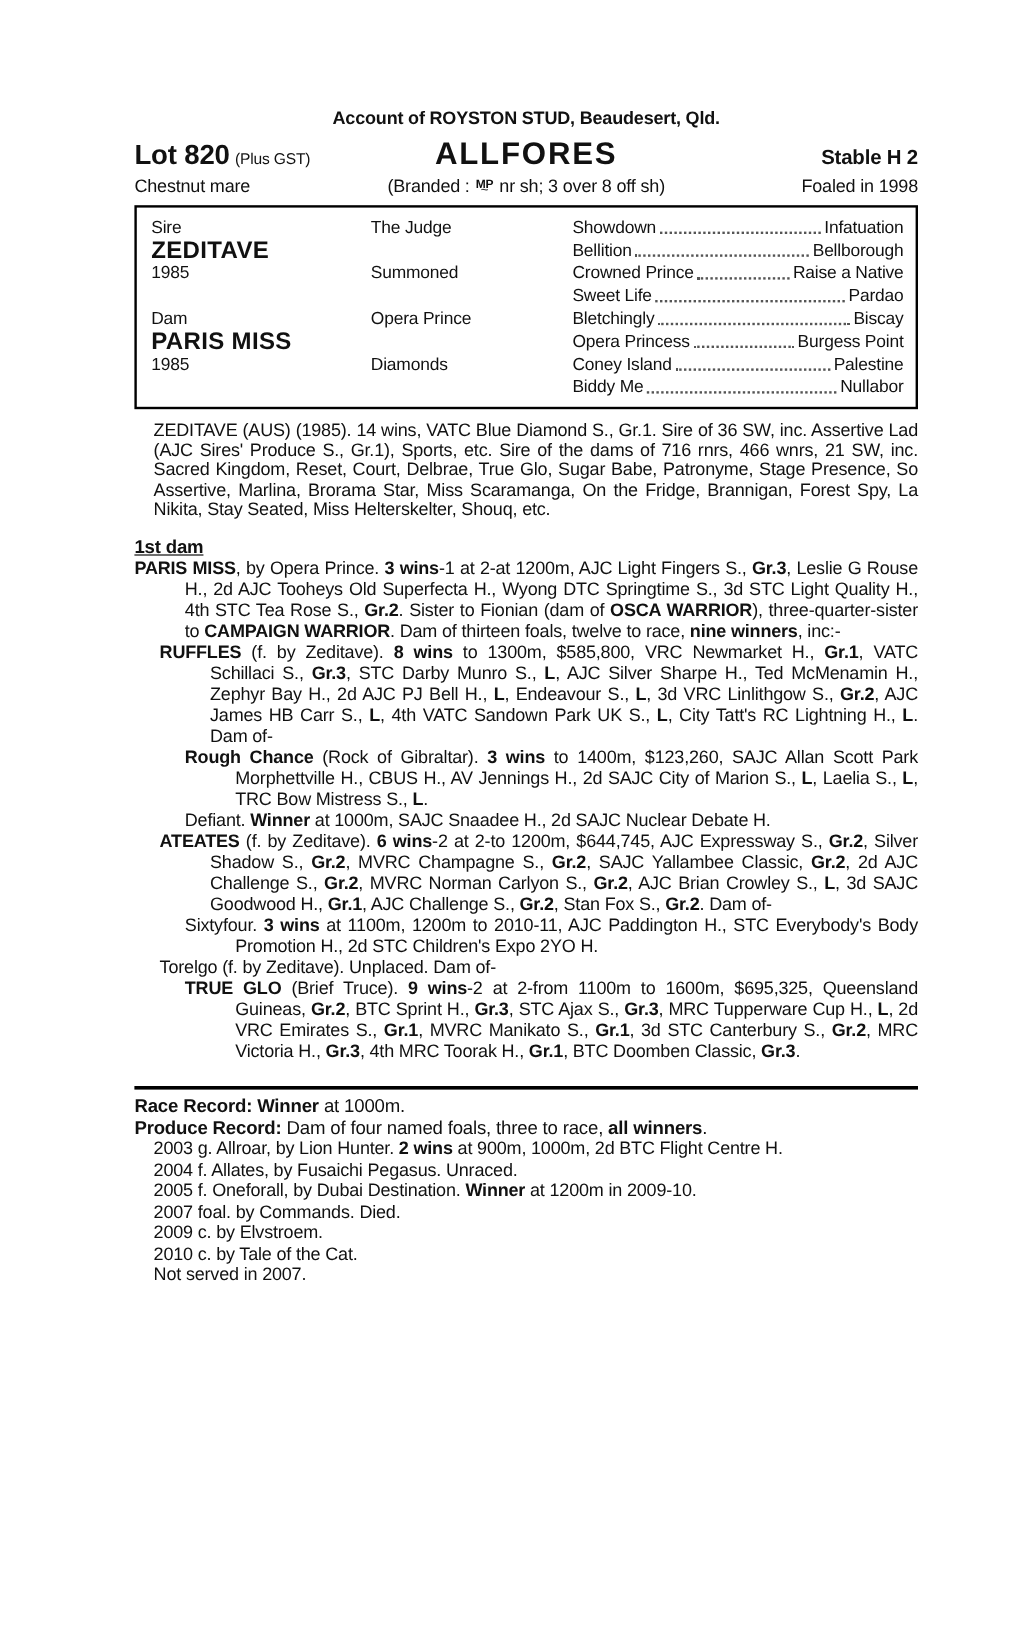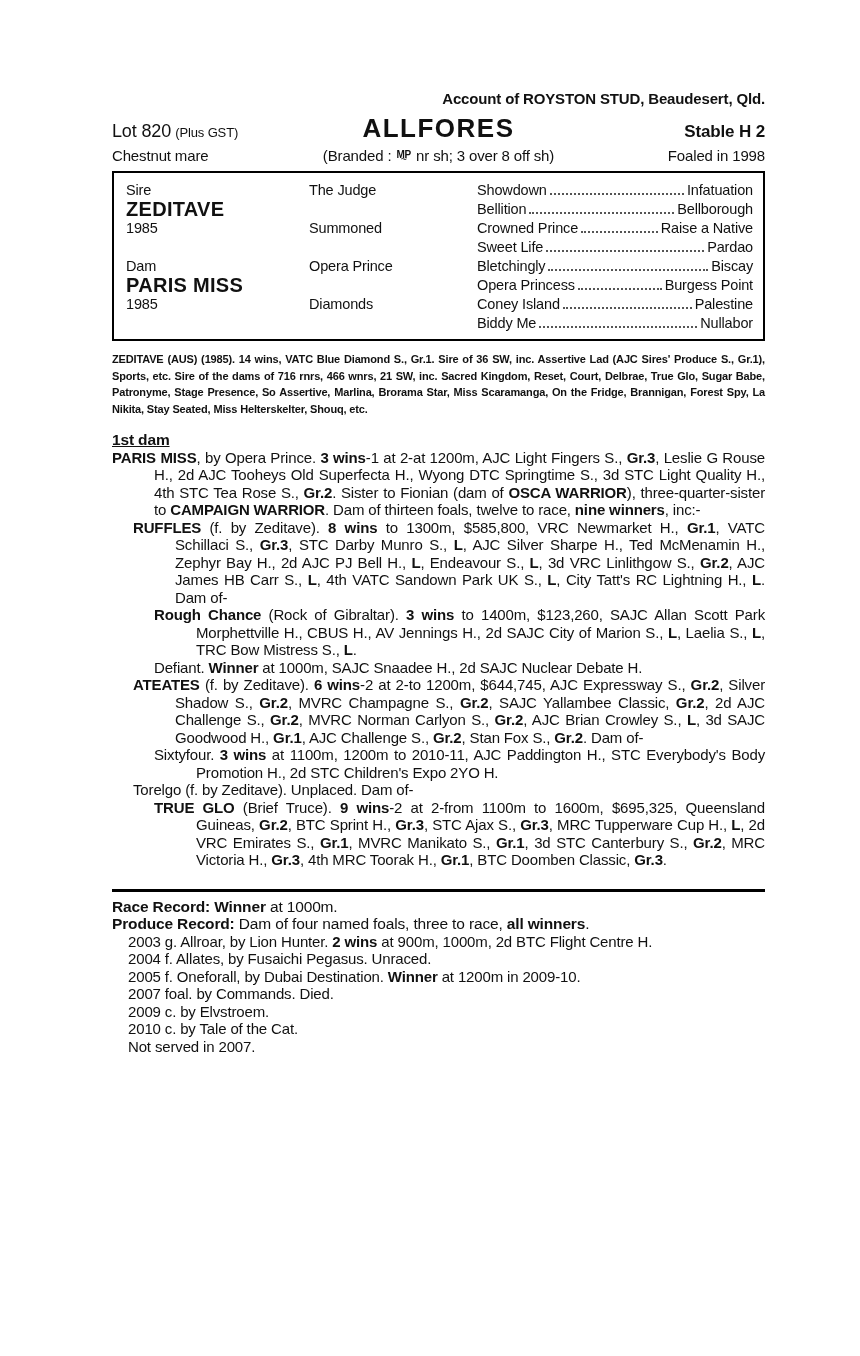--- a/index.html
+++ b/index.html
@@ -1,42 +1,42 @@
 <!DOCTYPE html>
 <html><head>
 <meta charset="utf-8">
 <style>
   html,body{margin:0;padding:0;background:#fff;}
   body{width:860px;height:1356px;overflow:hidden;color:#111;
        font-family:"Liberation Sans","DejaVu Sans",sans-serif;letter-spacing:-0.15px;}
   .page{margin:90px 95px 0 112px;width:653px;}
   
-  .account{text-align:right;font-weight:bold;font-size:15px;line-height:18px;}
+  .account{text-align:center;font-weight:bold;font-size:15px;line-height:18px;}
   .lot-row{display:grid;grid-template-columns:1fr auto 1fr;align-items:baseline;margin-top:5px;}
-  .lot-big{font-size:18px;font-weight:normal;}
+  .lot-big{font-size:23px;font-weight:bold;}
   .plus-gst{font-size:13px;}
   .title{font-size:26px;font-weight:bold;letter-spacing:1.5px;text-align:center;}
   .stable{text-align:right;font-size:17px;font-weight:bold;}
   .desc-row{display:grid;grid-template-columns:1fr auto 1fr;align-items:baseline;font-size:15px;margin-top:3px;}
   .desc-right{text-align:right;}
   .desc-center{text-align:center;}
   .brand-mark{display:inline-block;vertical-align:-2px;line-height:1;margin:0 5px;text-align:center;}
   .bm-top{display:block;font-size:10px;font-weight:bold;}
   .bm-bot{display:block;font-size:11px;margin-top:-6px;}
   
   .ped-box{border:2.5px solid #000;padding:8px 10px 6px 12px;margin-top:6px;}
   .ped-half{display:grid;grid-template-columns:183px 168px 1fr;}
   .ped-c1 div,.ped-c2 div{height:19px;line-height:19px;font-size:14.5px;}
   .ped-c1 .nm{font-weight:bold;font-size:20px;letter-spacing:0.3px;}
   .ped-c2 .parent + .parent{margin-top:19px;}
   .leader-row{display:flex;align-items:flex-end;height:19px;line-height:19px;font-size:14.5px;}
   .dots{flex:1 1 auto;min-width:10px;border-bottom:2px dotted #555;margin:0 3px 5px 3px;}
   .rn{white-space:nowrap;}
   
-  .sire-summary{font-weight:bold;font-size:11px;line-height:16.5px;text-align:justify;margin:10px 0 0 0;}
+  .sire-summary{font-weight:normal;font-size:15px;line-height:16.5px;text-align:justify;margin:10px 0 0 16px;}
   
   .dam-heading{font-weight:bold;font-size:15.5px;line-height:17.5px;margin-top:14px;text-decoration:underline;}
   .para{font-size:15px;line-height:17.5px;text-align:justify;margin:0;}
   .l0{padding-left:42px;text-indent:-42px;}
   .l1{margin-left:21px;padding-left:42px;text-indent:-42px;}
   .l2{margin-left:42px;padding-left:42px;text-indent:-42px;}
   .rule{border:none;border-top:3px solid #000;margin:20px 0 6px 0;}
   .rec{font-size:15.5px;}
   .pl{margin-left:16px;padding-left:42px;text-indent:-42px;}
   .footer{font-weight:bold;font-size:16px;text-align:center;margin-top:6px;}

